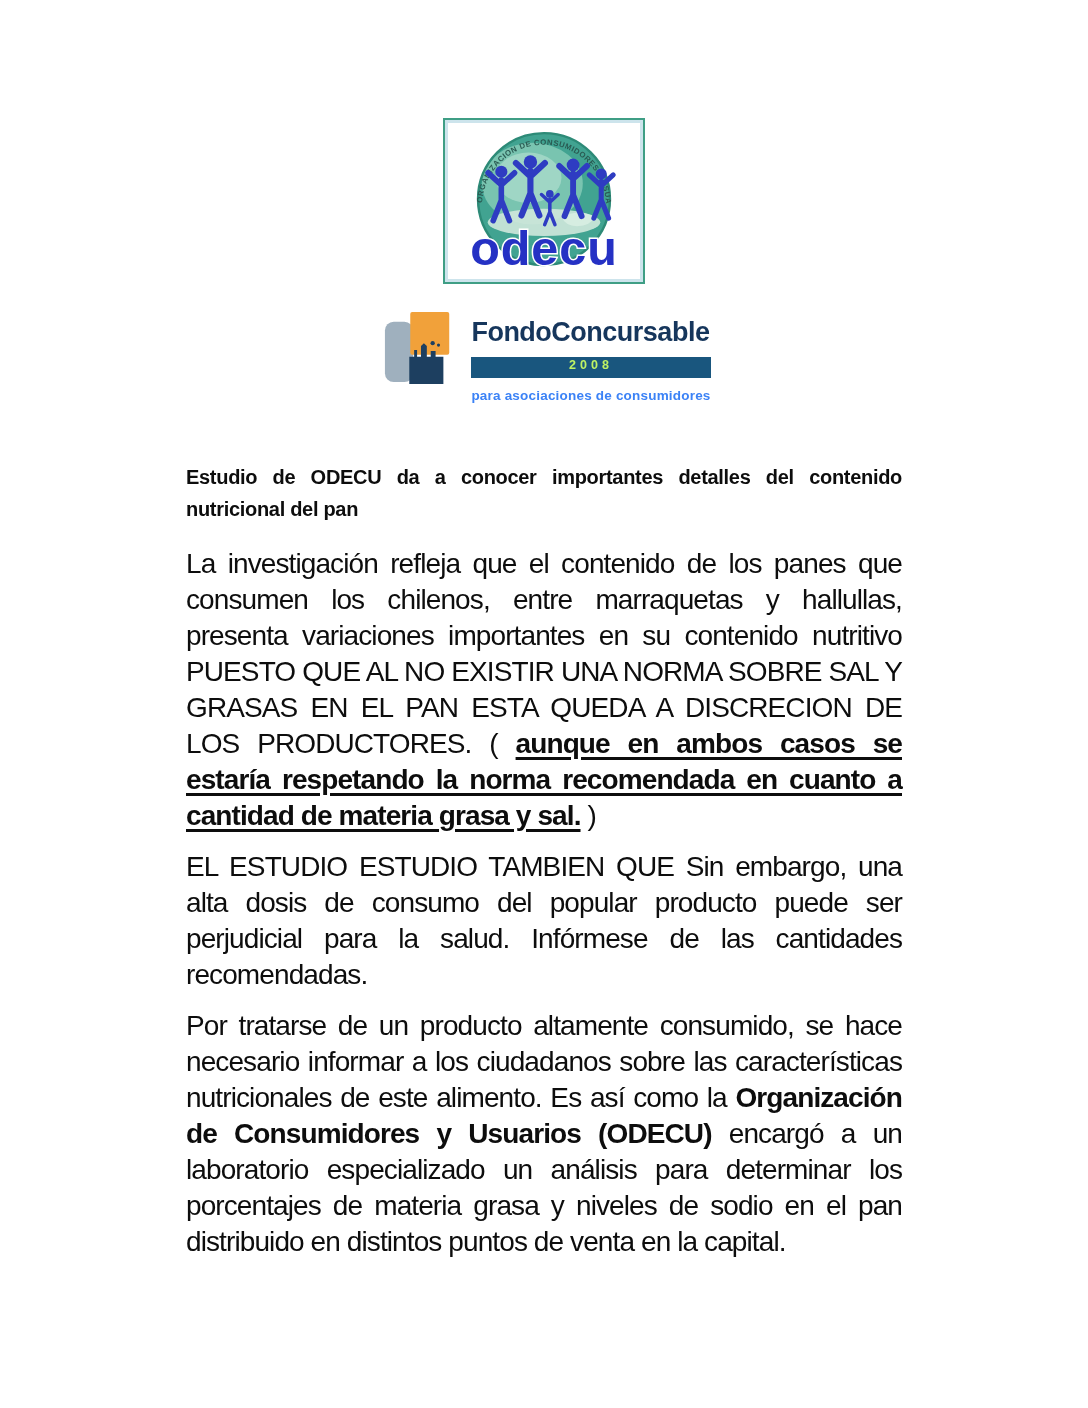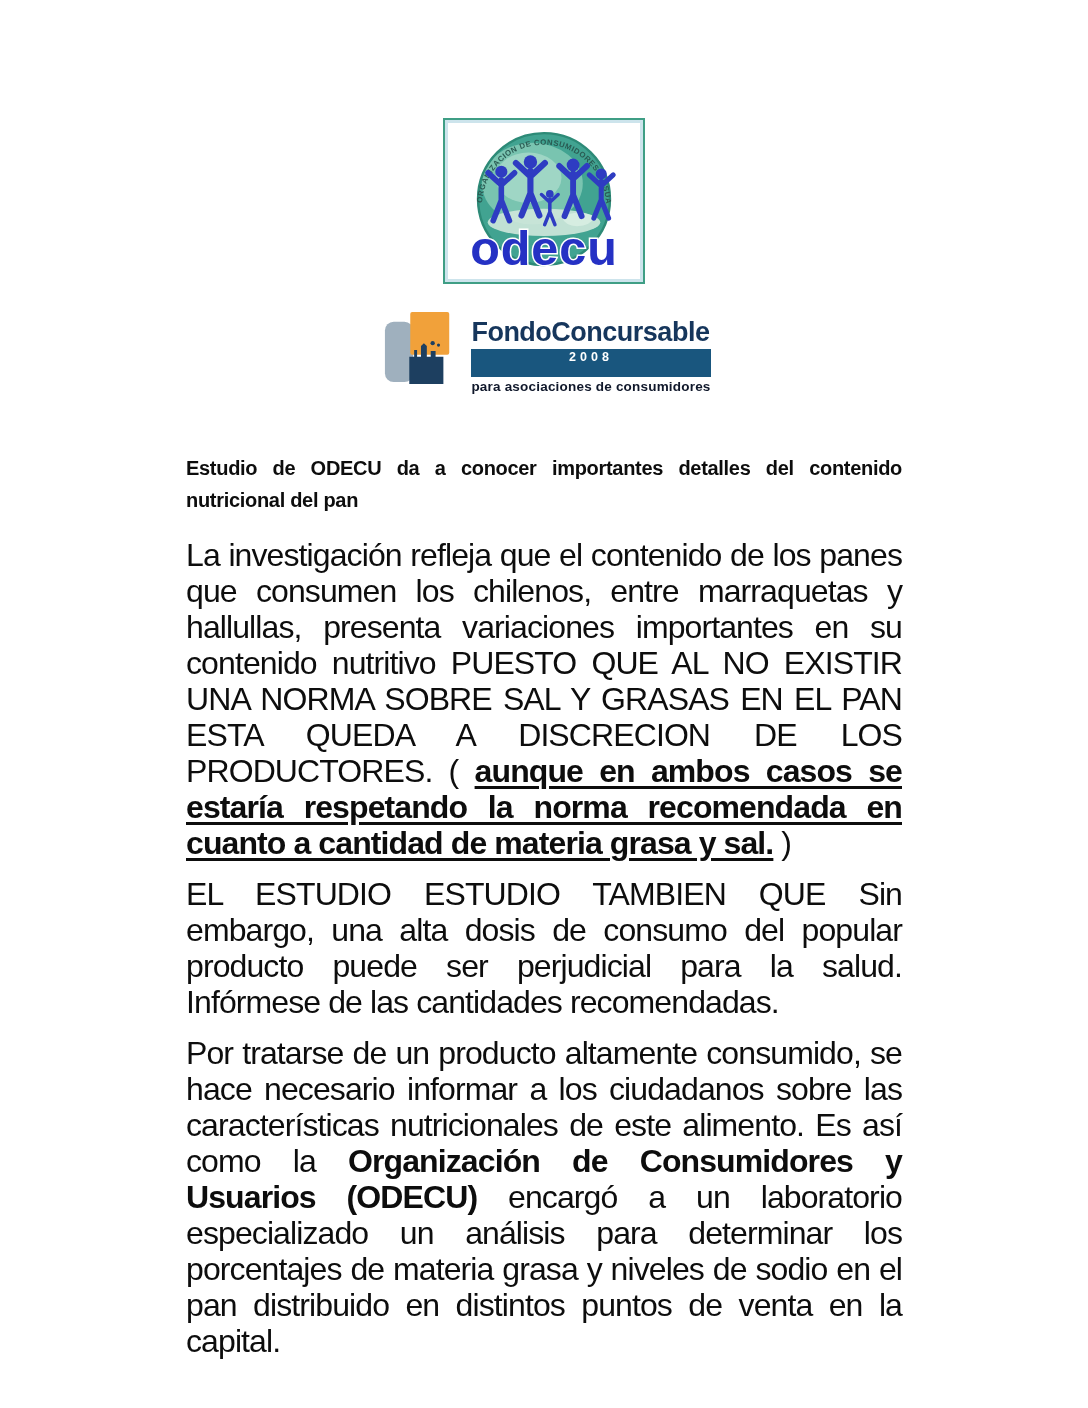--- a/index.html
+++ b/index.html
@@ -29,62 +29,62 @@
     display: flex;
     align-items: center;
     justify-content: center;
   }
   .fondo-logo {
     margin-top: 26px;
     display: flex;
     align-items: flex-start;
     gap: 8px;
   }
-  .fondo-text { display: flex; flex-direction: column; padding-top: 7px; }
+  .fondo-text { display: flex; flex-direction: column; padding-top: 7px; gap: 8px; }
   .fondo-title {
     font-size: 27px;
     font-weight: bold;
     letter-spacing: -0.5px;
     color: #16365c;
     line-height: 30px;
     white-space: nowrap;
   }
   .fondo-bar {
     margin-top: 2px;
-    height: 28px;
+    height: 21px;
     line-height: 16px;
     background: #19567e;
-    color: #ffffff;
+    color: #bef264;
     font-size: 12.5px;
     font-weight: bold;
     text-align: center;
     letter-spacing: 4px;
   }
   .fondo-tagline {
     margin-top: 2px;
     font-size: 13.5px;
     font-weight: bold;
     letter-spacing: 0.2px;
-    color: #0f172a;
+    color: #3b82f6;
     white-space: nowrap;
   }
   .content {
     width: 716px;
     margin: 58px auto 0 auto;
   }
   .doc-title {
     font-size: 20px;
     font-weight: bold;
     line-height: 32px;
     text-align: justify;
     margin-bottom: 21px;
     letter-spacing: -0.3px;
   }
   .para {
-    font-size: 32px;
+    font-size: 28px;
     line-height: 36px;
     letter-spacing: -0.9px;
     text-align: justify;
     margin-bottom: 15px;
   }
   .run-bold-underline {
     font-weight: bold;
     text-decoration: underline;
     text-decoration-thickness: 2.5px;
     text-underline-offset: 4px;

